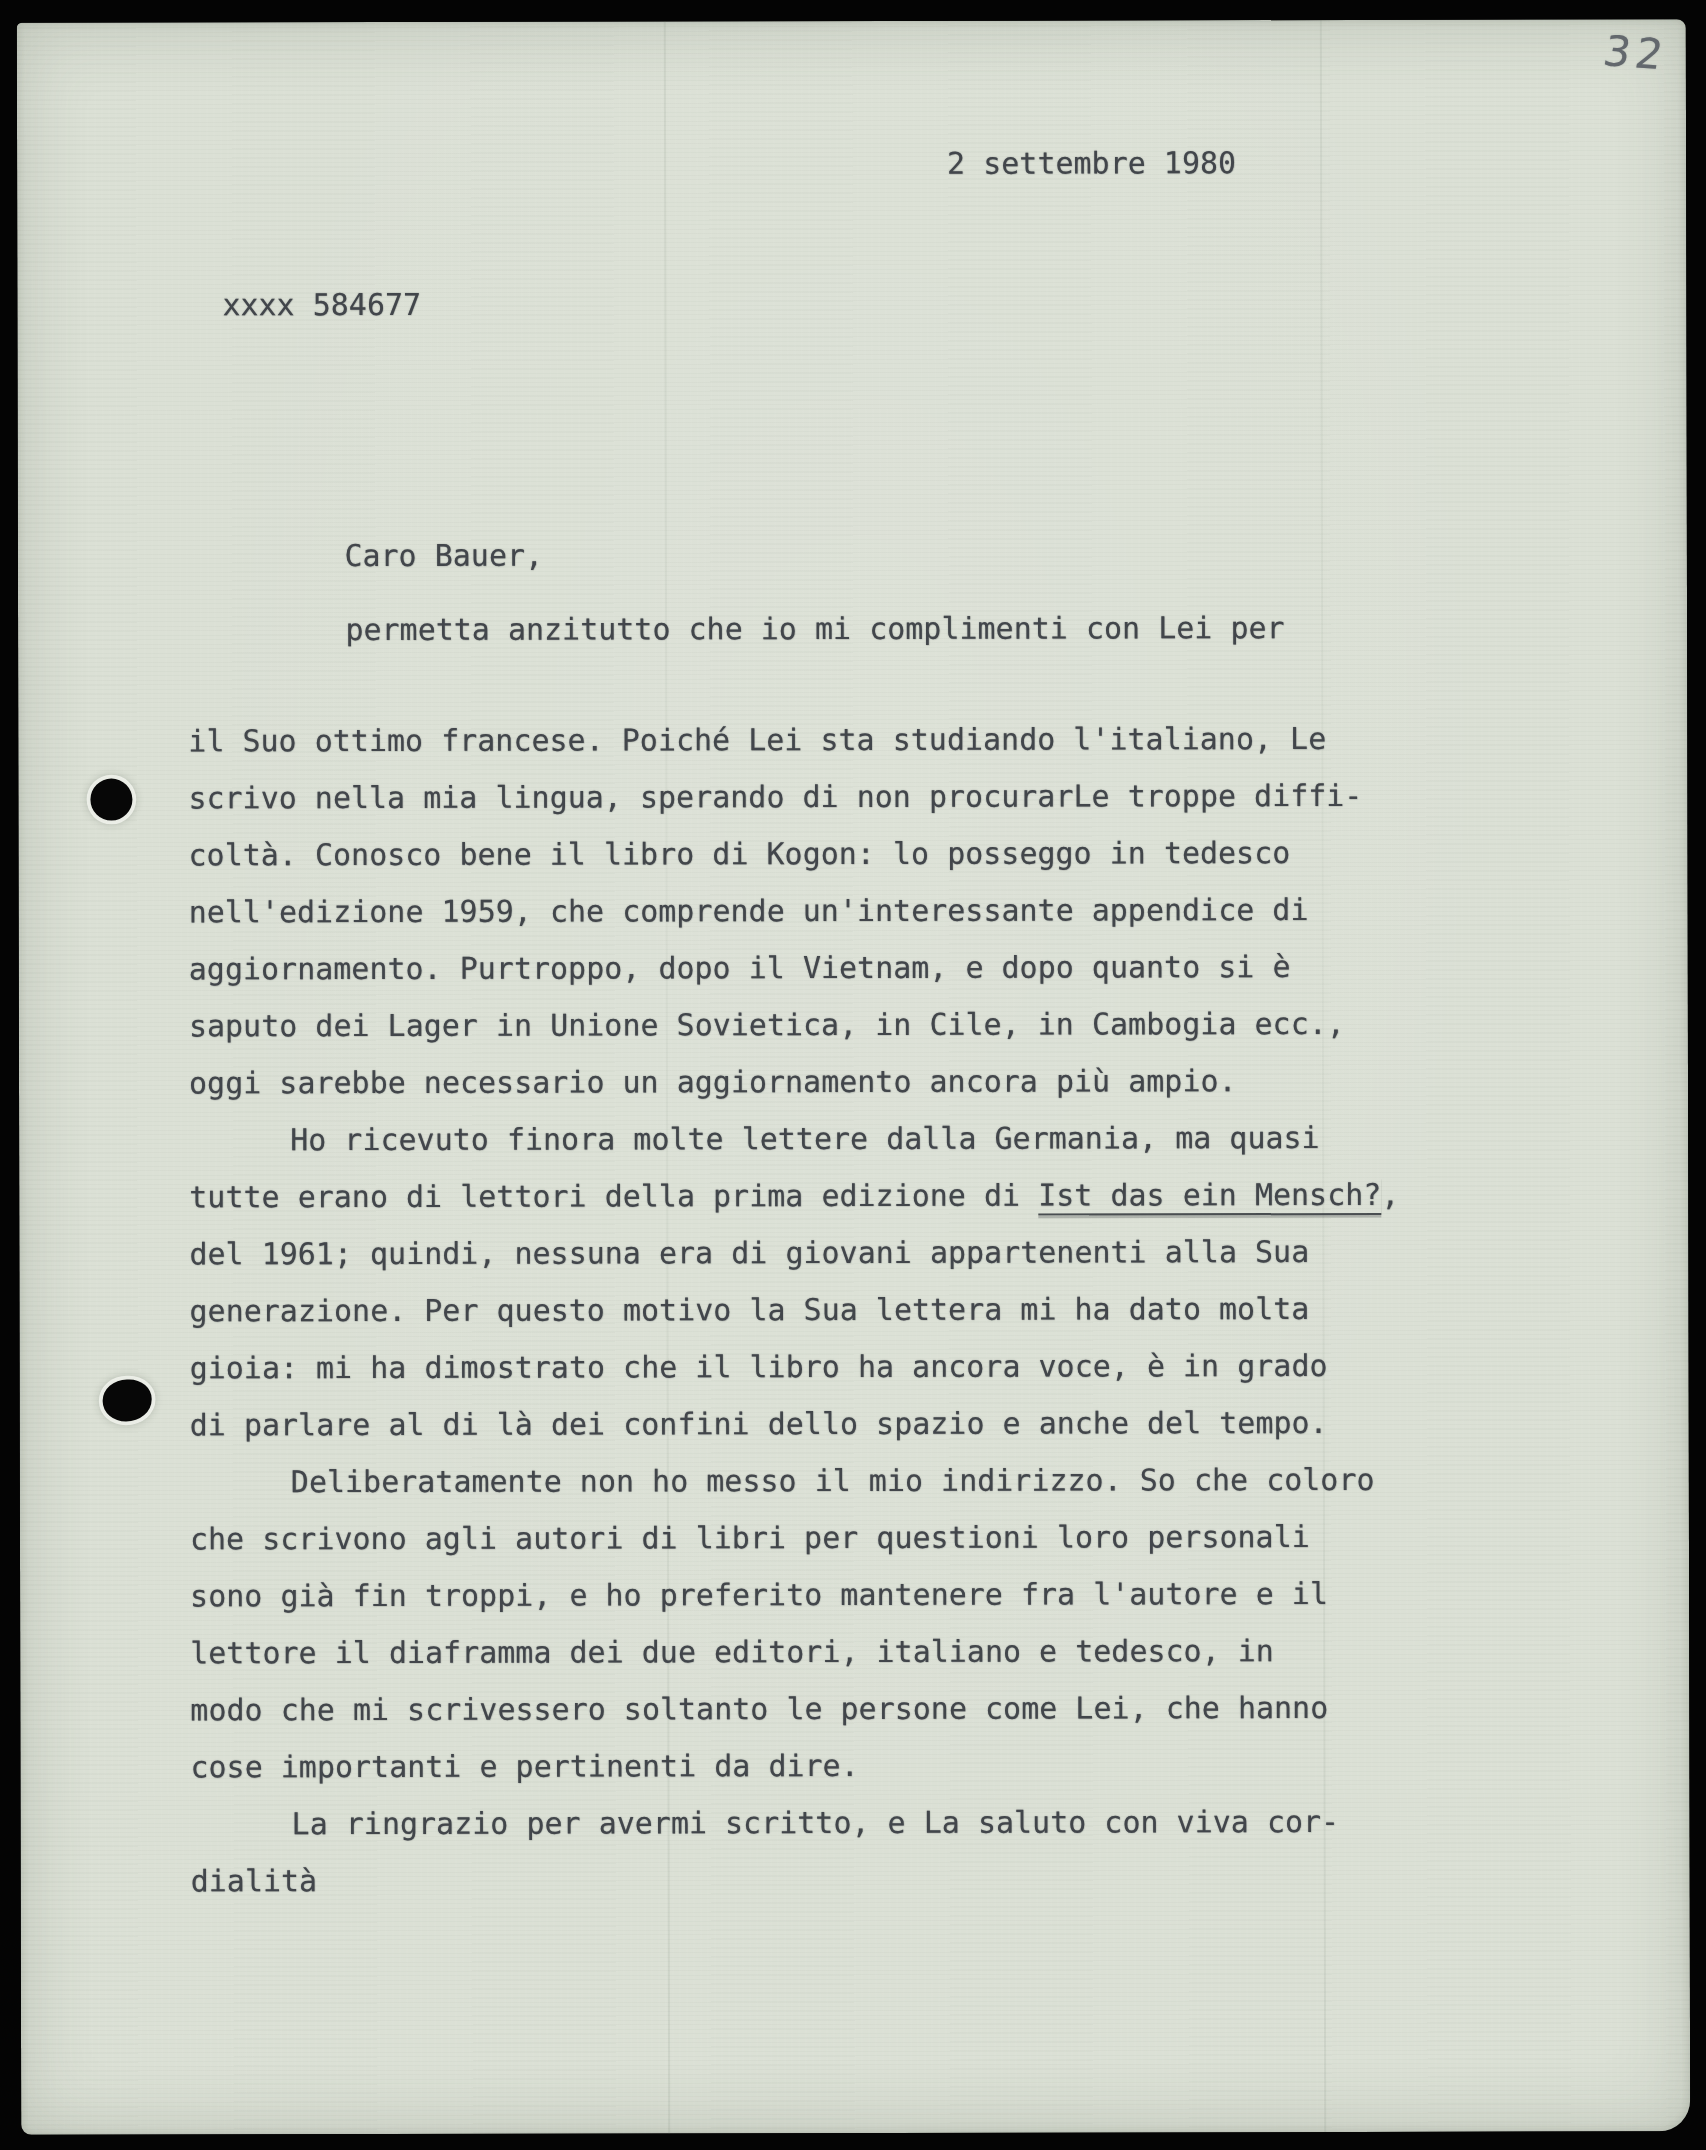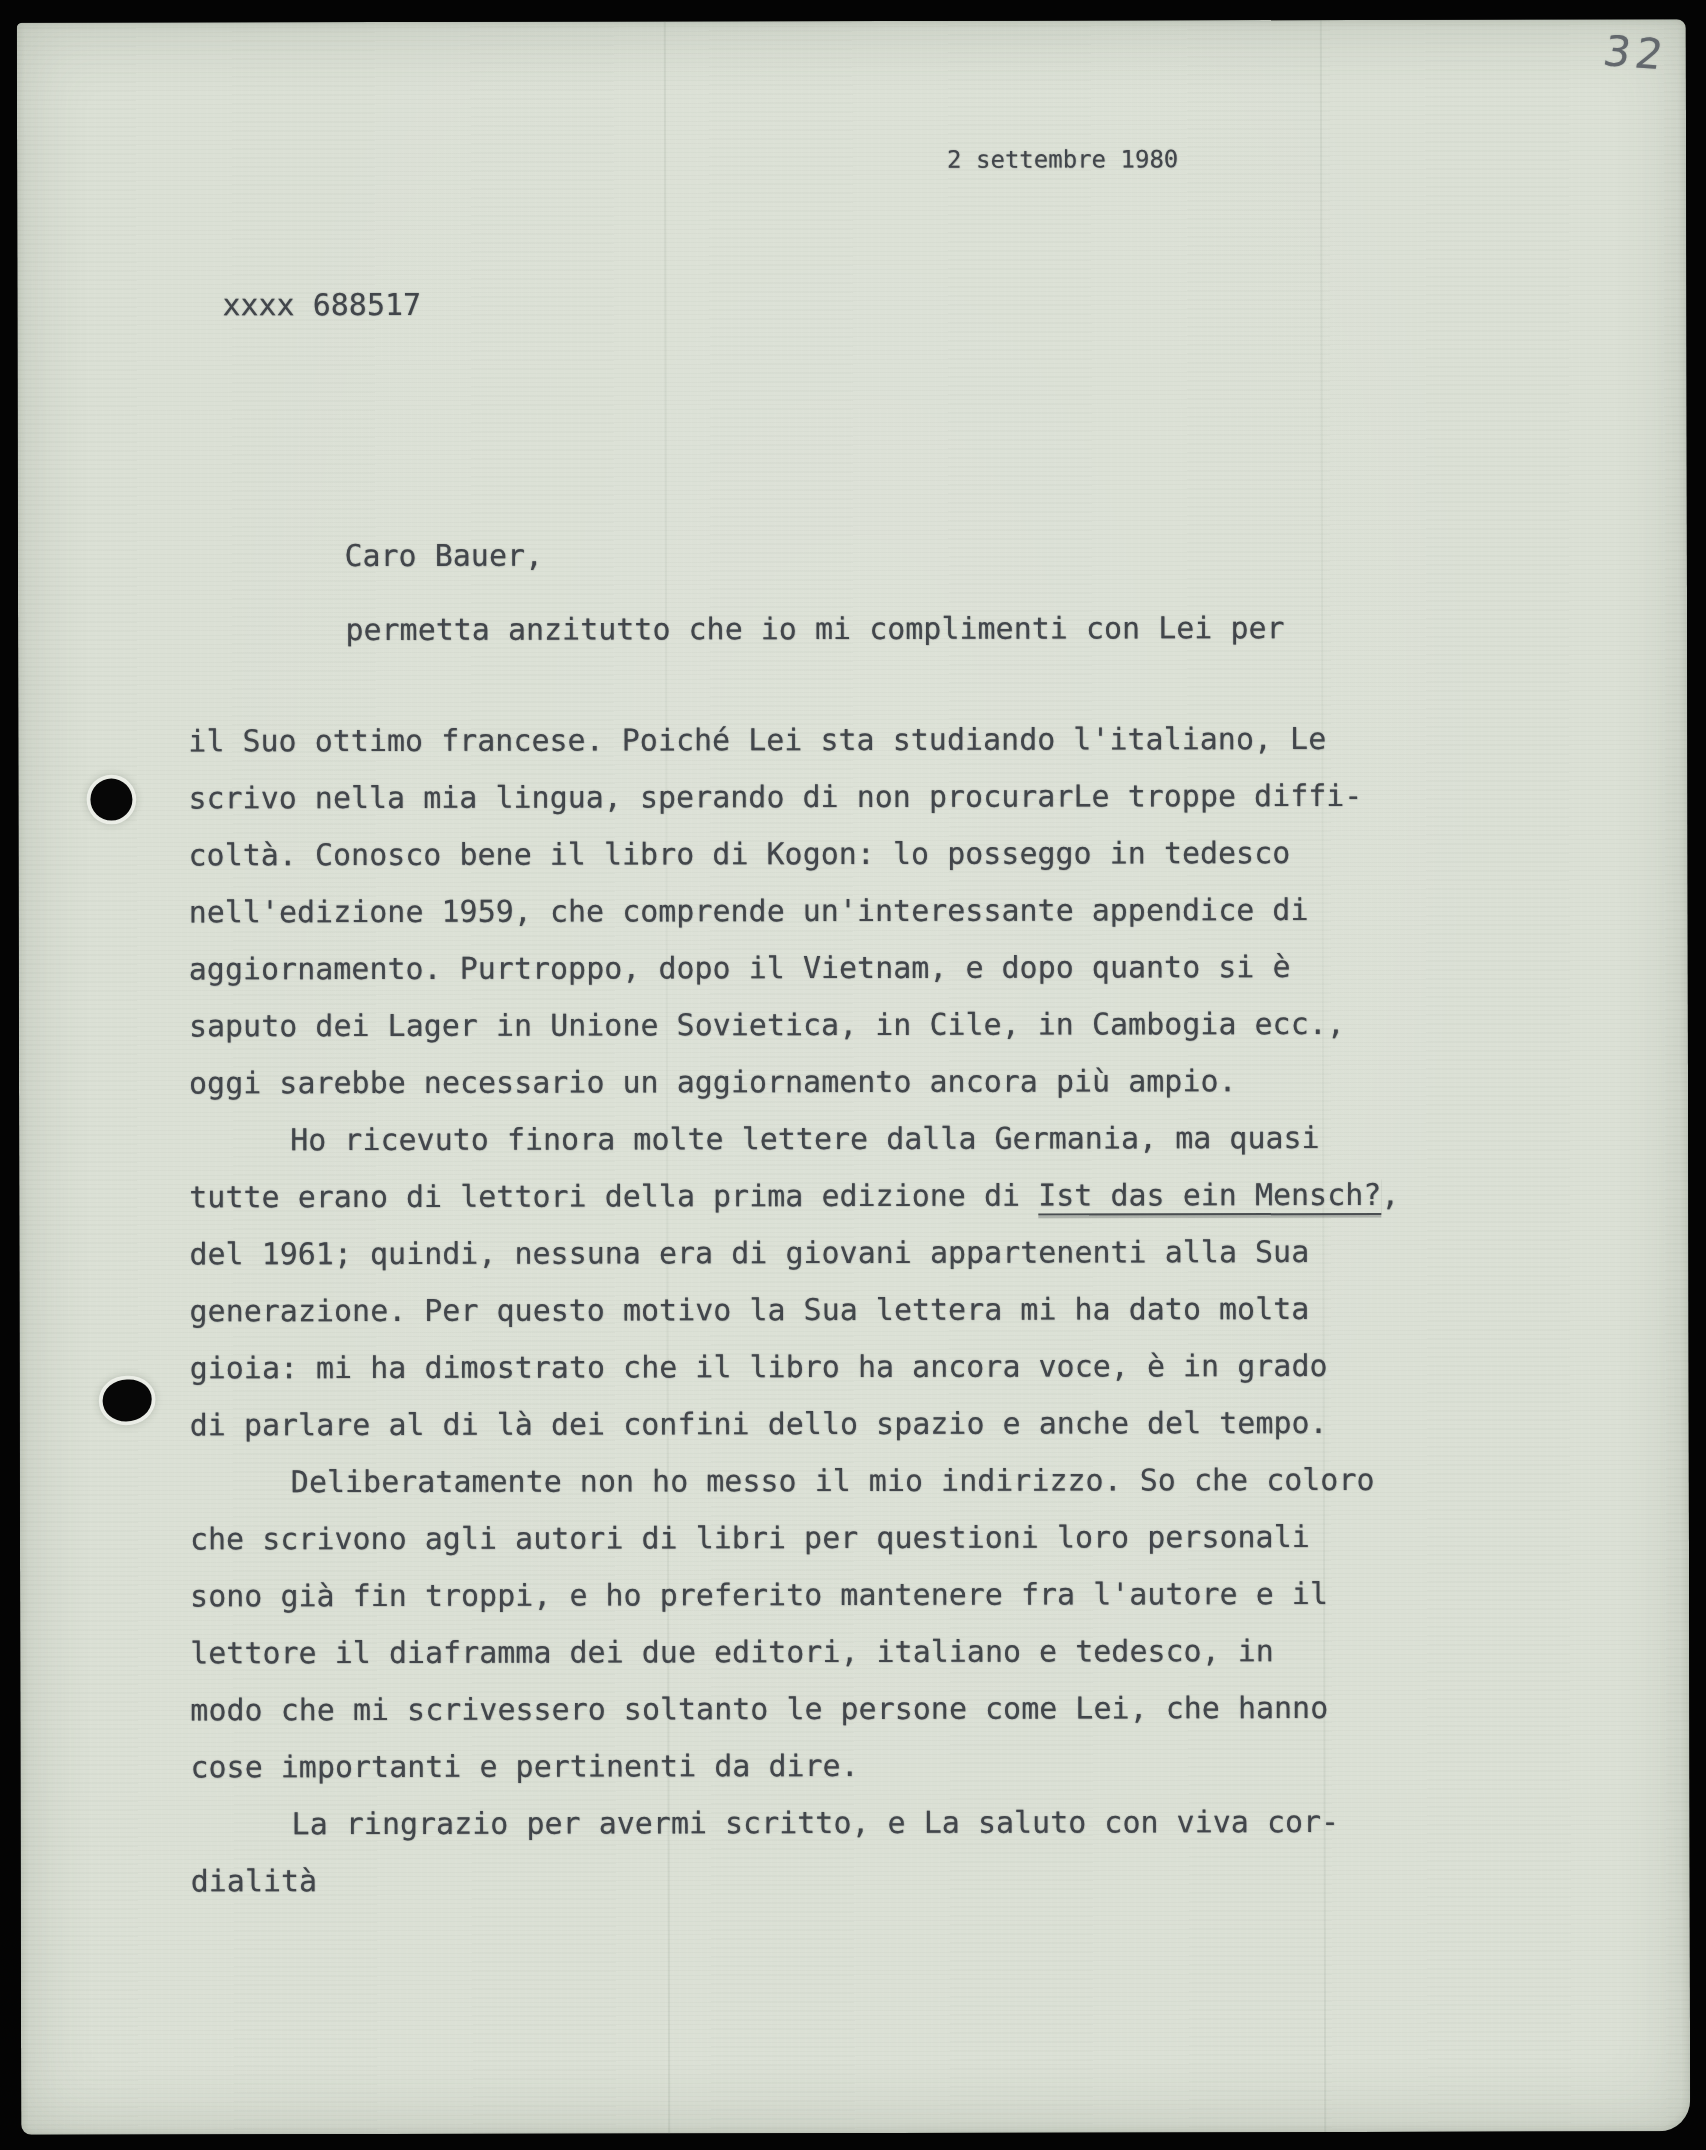--- a/index.html
+++ b/index.html
@@ -40,21 +40,21 @@
   }
   .pencil-number{
     position:absolute;left:1587px;top:9px;
     font-family:"DejaVu Sans","Liberation Sans",sans-serif;
     font-size:42px;color:#63686d;letter-spacing:5.1px;
     transform:rotate(4deg) skewX(-6deg);
     text-shadow:0 0 1.3px rgba(99,104,109,0.5);
   }
   .date-line{
     position:absolute;left:930px;top:125px;
-    font-size:24px;white-space:pre;
+    font-size:30px;white-space:pre;
   }
   .reference-line{
     position:absolute;left:205px;top:265px;
     font-size:30px;white-space:pre;
   }
   .letter-body{
     position:absolute;left:170px;top:348px;
     width:1274px;
     font-size:30px;line-height:57px;
     white-space:pre-wrap;
@@ -75,21 +75,21 @@
 <div class="scan">
   <div class="paper">
 
     <div class="crease c1"></div>
     <div class="crease c2"></div>
 
     <div class="pencil-number">32</div>
 
     <div class="date-line ink">2 settembre 1980</div>
 
-    <div class="reference-line ink">xxxx 688517</div>
+    <div class="reference-line ink">xxxx 584677</div>
 
     <div class="letter-body ink">
       <div class="line">
         <span class="salutation">Caro Bauer,</span>
         <span class="salutation-cont">permetta anzitutto che io mi complimenti con Lei per</span>
       </div>
       
     <div class="line"><span>il Suo ottimo francese. Poiché Lei sta studiando l'italiano, Le</span></div><div class="line"><span>scrivo nella mia lingua, sperando di non procurarLe troppe diffi-</span></div><div class="line"><span>coltà. Conosco bene il libro di Kogon: lo posseggo in tedesco</span></div><div class="line"><span>nell'edizione 1959, che comprende un'interessante appendice di</span></div><div class="line"><span>aggiornamento. Purtroppo, dopo il Vietnam, e dopo quanto si è</span></div><div class="line"><span>saputo dei Lager in Unione Sovietica, in Cile, in Cambogia ecc.,</span></div><div class="line"><span>oggi sarebbe necessario un aggiornamento ancora più ampio.</span></div><div class="line indent"><span>Ho ricevuto finora molte lettere dalla Germania, ma quasi</span></div><div class="line"><span>tutte erano di lettori della prima edizione di </span><span class="u">Ist das ein Mensch?</span><span>,</span></div><div class="line"><span>del 1961; quindi, nessuna era di giovani appartenenti alla Sua</span></div><div class="line"><span>generazione. Per questo motivo la Sua lettera mi ha dato molta</span></div><div class="line"><span>gioia: mi ha dimostrato che il libro ha ancora voce, è in grado</span></div><div class="line"><span>di parlare al di là dei confini dello spazio e anche del tempo.</span></div><div class="line indent"><span>Deliberatamente non ho messo il mio indirizzo. So che coloro</span></div><div class="line"><span>che scrivono agli autori di libri per questioni loro personali</span></div><div class="line"><span>sono già fin troppi, e ho preferito mantenere fra l'autore e il</span></div><div class="line"><span>lettore il diaframma dei due editori, italiano e tedesco, in</span></div><div class="line"><span>modo che mi scrivessero soltanto le persone come Lei, che hanno</span></div><div class="line"><span>cose importanti e pertinenti da dire.</span></div><div class="line indent"><span>La ringrazio per avermi scritto, e La saluto con viva cor-</span></div><div class="line"><span>dialità</span></div></div>
 
     <div class="hole h1"></div>

